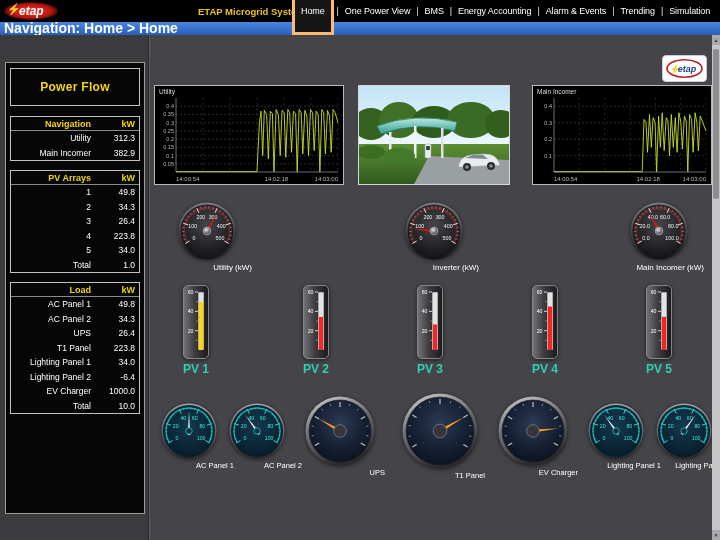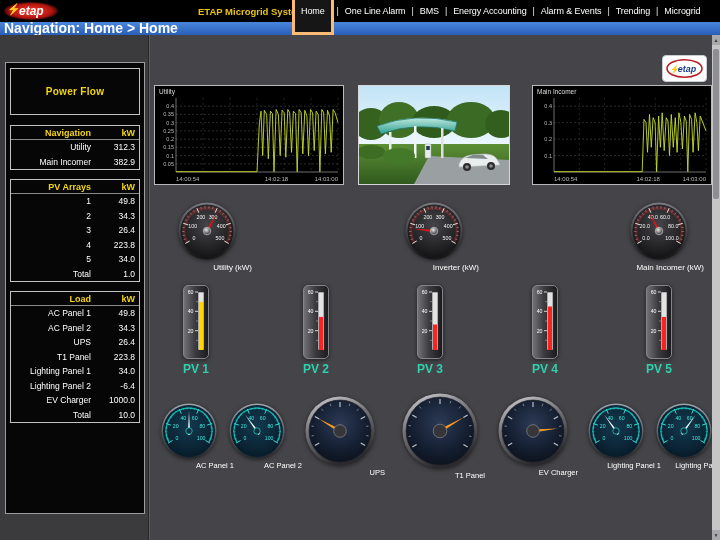--- a/index.html
+++ b/index.html
@@ -25,21 +25,21 @@
   .navbar { position:absolute; top:22px; left:0; width:720px; height:18px;
     background:linear-gradient(#4a86de, #1c4fa8); color:#fff; font-size:14px; font-weight:bold;
     line-height:13px; padding-left:4px; }
   
   .content { position:absolute; top:35px; left:0; width:720px; height:505px; background:#454549; }
   .left-strip { position:absolute; left:0; top:0; width:149px; height:505px; background:#3b3b3e; border-right:1px solid #27272a; }
   .left-strip::after { content:""; position:absolute; right:-2px; top:0; width:1px; height:100%; background:#5d5d61; }
   
   .sidebar { position:absolute; left:5px; top:27px; width:140px; height:452px; background:#060607; border:1px solid #9b9b9b; }
   .pf-title { margin:5px 4px 10px 4px; border:1px solid #c2c2c2; text-align:center; color:#f2d410;
-    font-weight:bold; font-size:10px; padding:17px 0; letter-spacing:0.3px; }
+    font-weight:bold; font-size:12px; padding:11px 0; letter-spacing:0.3px; }
   .section { margin:0 4px 9px 4px; border:1px solid #c2c2c2; }
   .sec-header { display:flex; border-bottom:1px solid #8a8a8a; padding:2px 4px 1px 4px; color:#f2d410; font-weight:bold; font-size:9px; }
   .sec-header .h-label { flex:1; text-align:right; padding-right:12px; }
   .sec-header .h-unit { width:32px; text-align:right; }
   .srow { display:flex; padding:0 4px; color:#fff; font-size:8.5px; line-height:14.5px; }
   .r-label { flex:1; text-align:right; padding-right:12px; }
   .r-value { width:32px; text-align:right; }
   
   .abs { position:absolute; }
   .abs svg { display:block; filter:drop-shadow(0 1px 2px rgba(0,0,0,0.55)); }
@@ -65,31 +65,31 @@
 <header class="topbar">
   <div class="logo">
     <div class="logo-glow"></div>
     <span class="logo-bolt">⚡</span>
     <span class="logo-text">etap</span>
   </div>
   <div class="app-title">ETAP Microgrid System</div>
   <nav class="menu" id="menu">
       <span class="menu-item active">Home</span>
       <span class="sep">|</span>
-      <span class="menu-item">One Line Alarm</span>
+      <span class="menu-item">One Power View</span>
       <span class="sep">|</span>
       <span class="menu-item">BMS</span>
       <span class="sep">|</span>
       <span class="menu-item">Energy Accounting</span>
       <span class="sep">|</span>
       <span class="menu-item">Alarm &amp; Events</span>
       <span class="sep">|</span>
       <span class="menu-item">Trending</span>
       <span class="sep">|</span>
-      <span class="menu-item">Microgrid</span>
+      <span class="menu-item">Simulation</span>
     </nav>
 </header>
 
 <div class="navbar">
   <span>Navigation: Home &gt; Home</span>
 </div>
 
 <div class="content" id="main">
   <div class="left-strip"></div>
 

